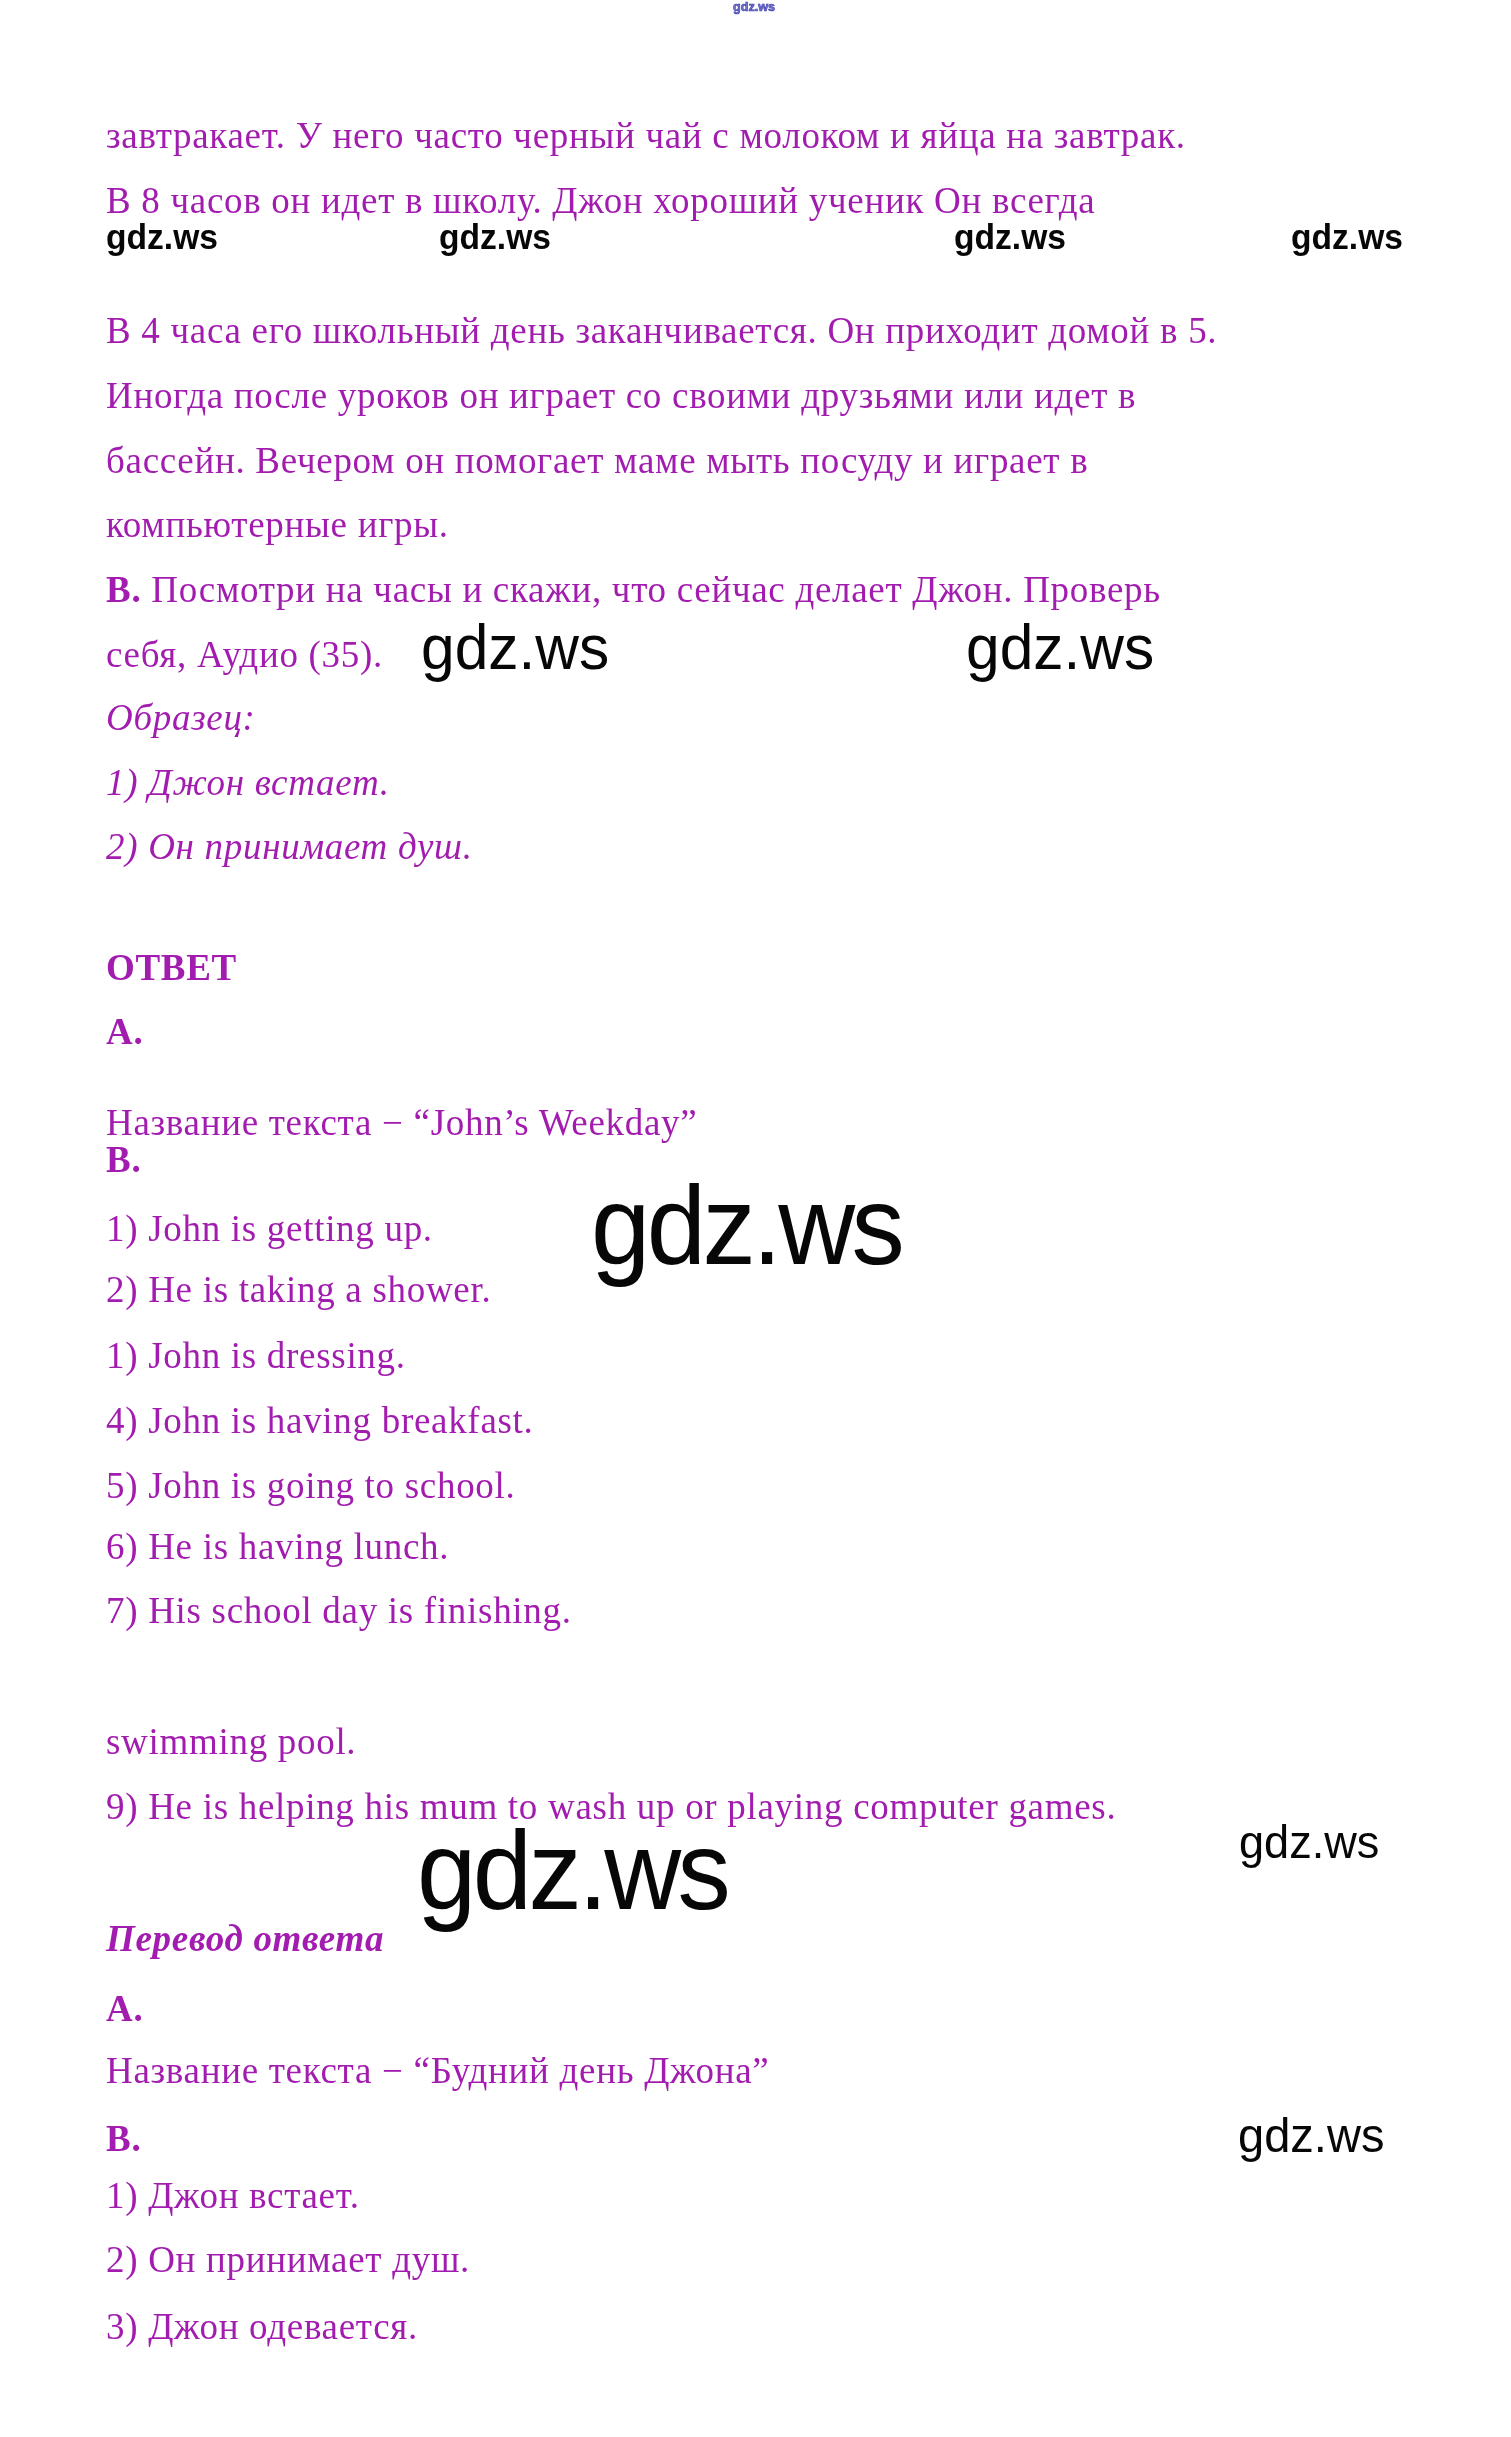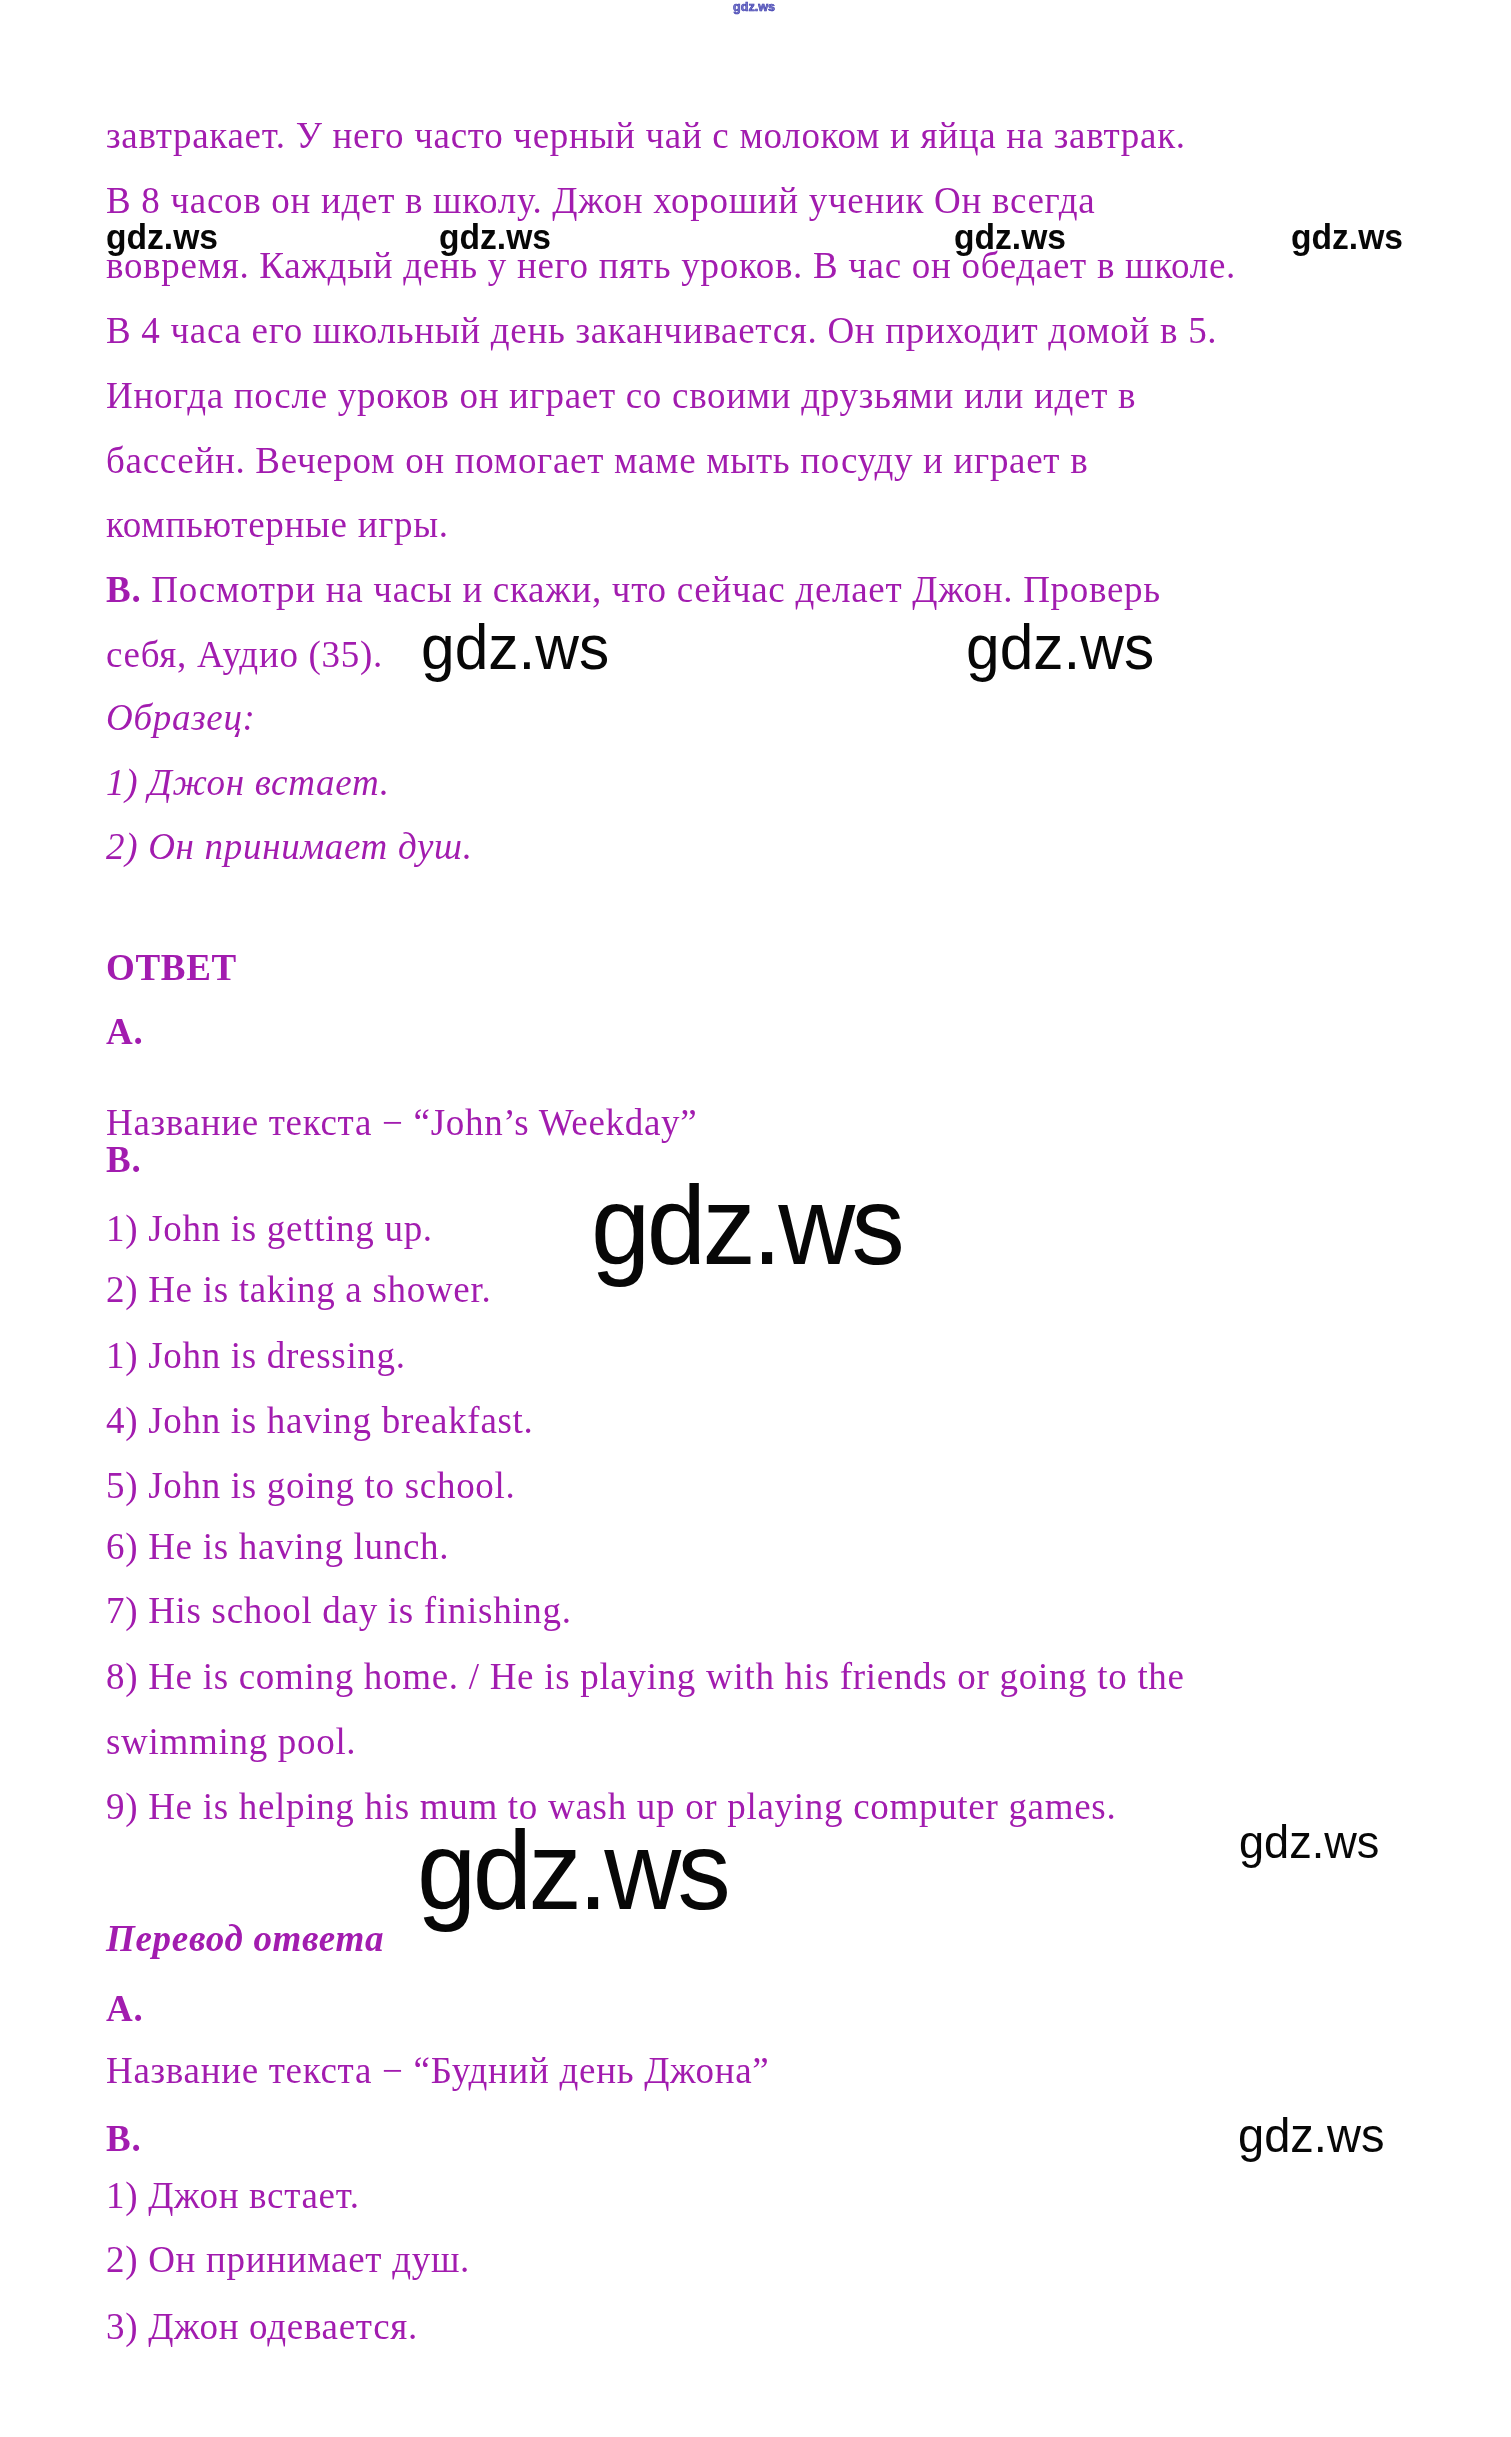--- a/index.html
+++ b/index.html
@@ -37,42 +37,40 @@
     -webkit-text-stroke:0.6px #3535ad;
     transform:none;
   }
 </style>
 </head>
 <body>
 
 <div id="page">
     <div class="line" style="top: 117px;"><span>завтракает. У него часто черный чай с молоком и яйца на завтрак.</span></div>
     <div class="line" style="top: 182px;"><span>В 8 часов он идет в школу. Джон хороший ученик Он всегда</span></div>
-    <div class="line" style="top: 247px;"><span>вовремя. Каждый день у него пять уроков. В час он обедает в школе.</span></div>
     <div class="line" style="top: 312px;"><span>В 4 часа его школьный день заканчивается. Он приходит домой в 5.</span></div>
     <div class="line" style="top: 377px;"><span>Иногда после уроков он играет со своими друзьями или идет в</span></div>
     <div class="line" style="top: 442px;"><span>бассейн. Вечером он помогает маме мыть посуду и играет в</span></div>
     <div class="line" style="top: 506px;"><span>компьютерные игры.</span></div>
     <div class="line" style="top: 571px;"><span class="b">В.</span><span> Посмотри на часы и скажи, что сейчас делает Джон. Проверь</span></div>
     <div class="line" style="top: 636px;"><span>себя, Аудио (35).</span></div>
     <div class="line" style="top: 699px;"><span class="i">Образец:</span></div>
     <div class="line" style="top: 764px;"><span class="i">1) Джон встает.</span></div>
     <div class="line" style="top: 828px;"><span class="i">2) Он принимает душ.</span></div>
     <div class="line" style="top: 949px;"><span class="b">ОТВЕТ</span></div>
     <div class="line" style="top: 1013px;"><span class="b">А.</span></div>
     <div class="line" style="top: 1104px;"><span>Название текста − “John’s Weekday”</span></div>
     <div class="line" style="top: 1141px;"><span class="b">В.</span></div>
     <div class="line" style="top: 1210px;"><span>1) John is getting up.</span></div>
     <div class="line" style="top: 1271px; text-align: right;"><span>2) He is taking a shower.</span></div>
     <div class="line" style="top: 1337px;"><span>1) John is dressing.</span></div>
     <div class="line" style="top: 1402px;"><span>4) John is having breakfast.</span></div>
     <div class="line" style="top: 1467px;"><span>5) John is going to school.</span></div>
     <div class="line" style="top: 1528px;"><span>6) He is having lunch.</span></div>
     <div class="line" style="top: 1592px;"><span>7) His school day is finishing.</span></div>
-    <div class="line" style="top: 1658px;"><span>8) He is coming home. / He is playing with his friends or going to the</span></div>
     <div class="line" style="top: 1723px;"><span>swimming pool.</span></div>
     <div class="line" style="top: 1788px;"><span>9) He is helping his mum to wash up or playing computer games.</span></div>
     <div class="line" style="top: 1920px;"><span class="b i">Перевод ответа</span></div>
     <div class="line" style="top: 1990px;"><span class="b">А.</span></div>
     <div class="line" style="top: 2052px;"><span>Название текста − “Будний день Джона”</span></div>
     <div class="line" style="top: 2120px;"><span class="b">В.</span></div>
     <div class="line" style="top: 2177px;"><span>1) Джон встает.</span></div>
     <div class="line" style="top: 2241px;"><span>2) Он принимает душ.</span></div>
     <div class="line" style="top: 2308px;"><span>3) Джон одевается.</span></div>
     <div class="wm tiny" style="left: 733px; top: 0.7px; font-size: 12.6px; font-weight: 700;">gdz.ws</div>

